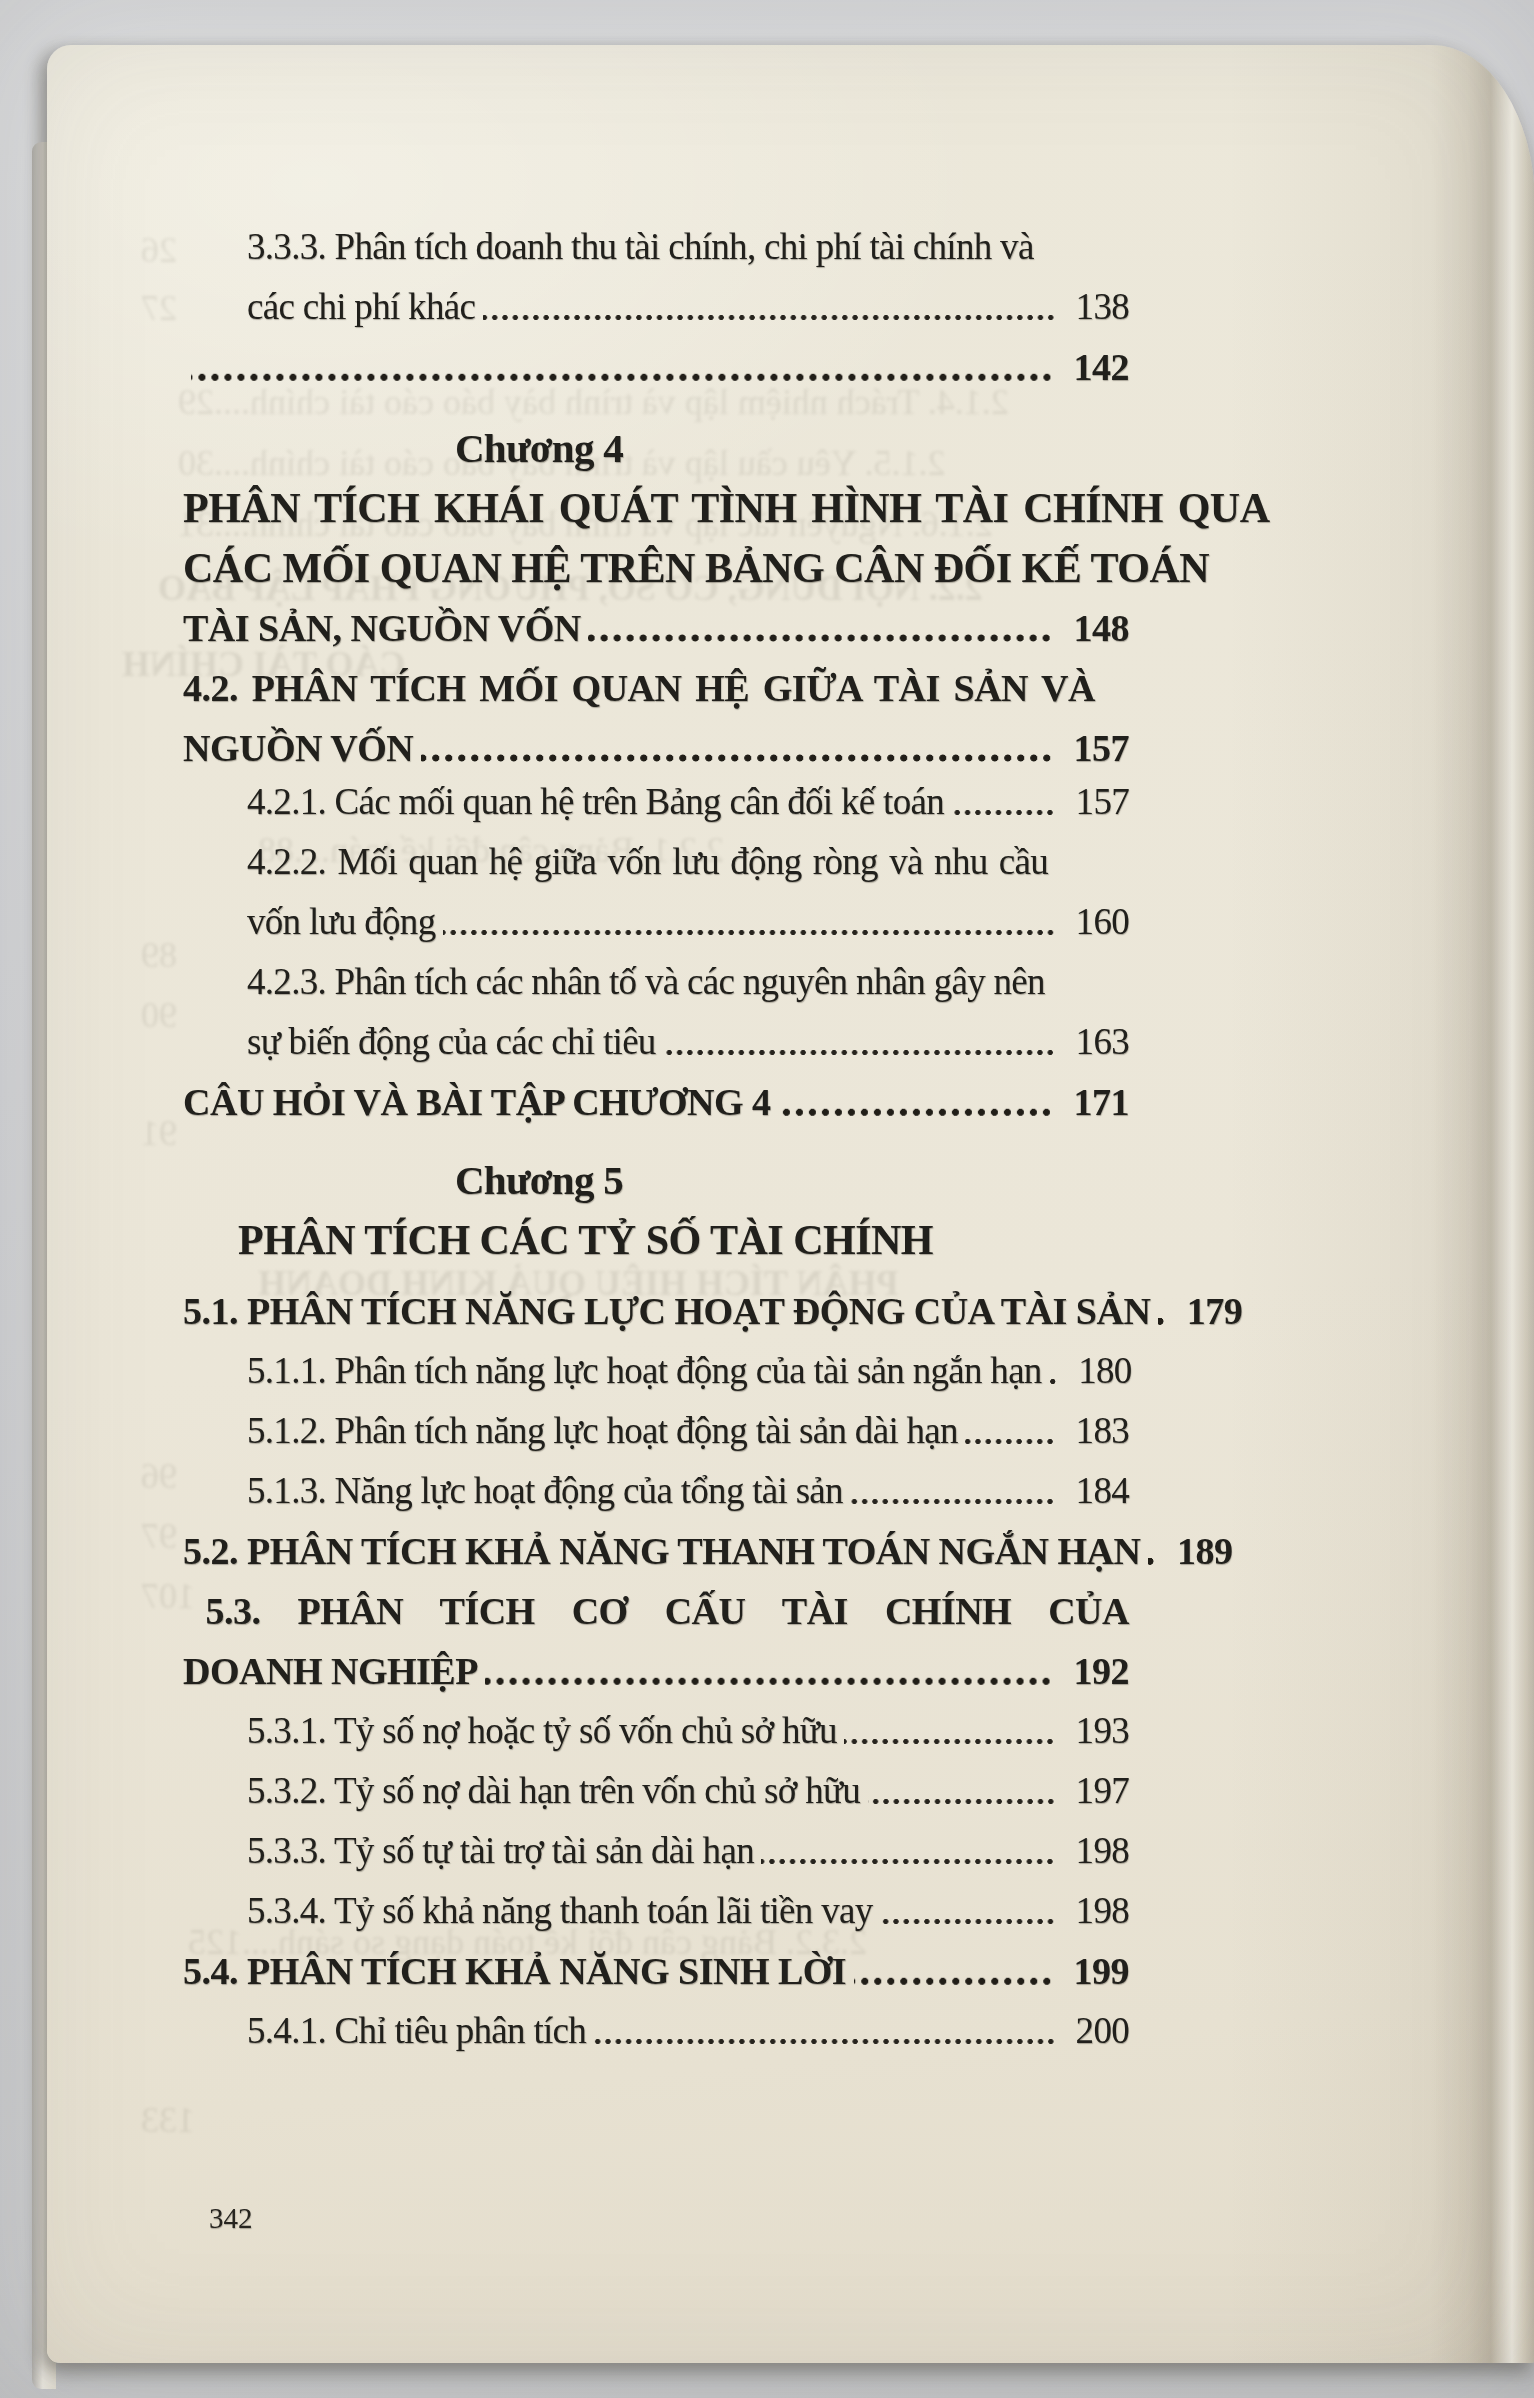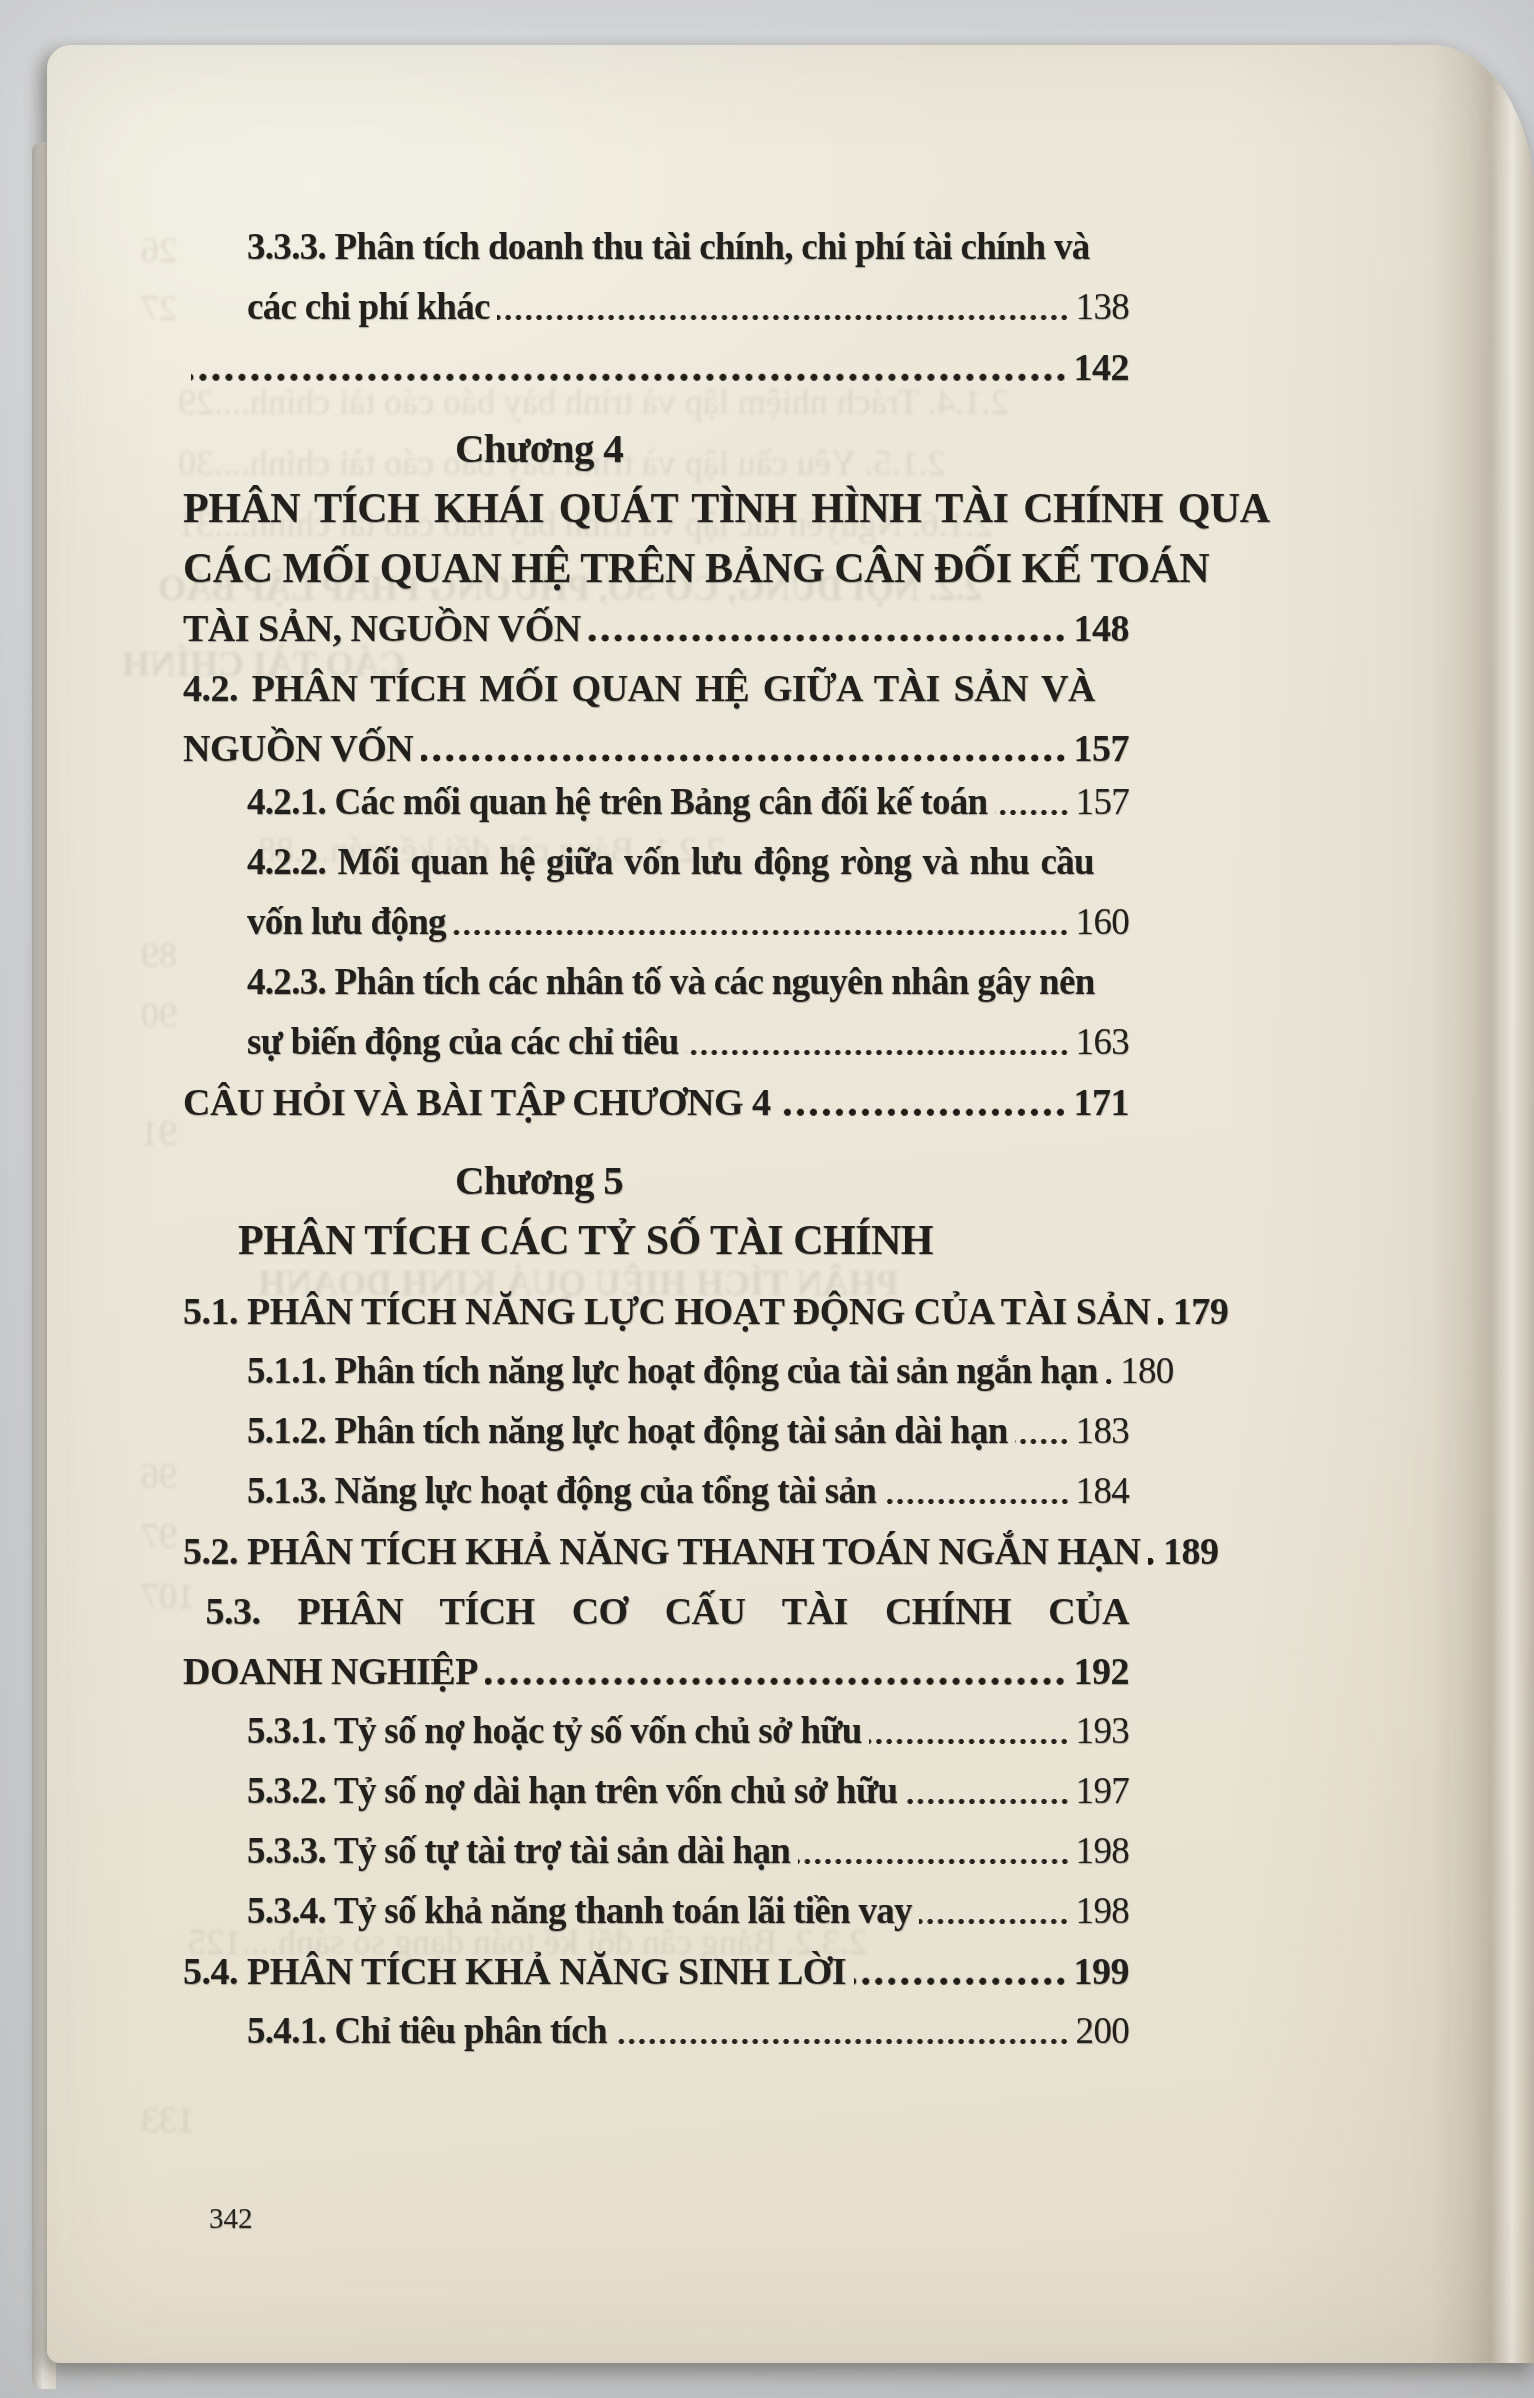--- a/index.html
+++ b/index.html
@@ -76,22 +76,22 @@
   .toc{
     position:absolute;left:136px;top:172px;width:946px;
     color:#21201c;
     text-shadow:0.6px 0.8px 1px rgba(60,55,45,0.38);
   }
   .ln{
     display:flex;align-items:baseline;
     font-size:37px;line-height:60px;letter-spacing:-0.7px;
     white-space:nowrap;
   }
-  .ln .txt{flex:0 0 auto;font-weight:bold;}
-  .ln .pg{flex:0 0 auto;margin-left:0;}
+  .ln .txt{flex:0 0 auto;}
+  .ln .pg{flex:0 0 auto;margin-left:14px;}
   .ln .leader{
     flex:1 1 auto;min-width:9.4px;height:19px;align-self:flex-end;
     margin:0 5.6px 10.3px 7.5px;
     background-image:radial-gradient(circle at 4.7px 50%,#26231d 2.3px,rgba(0,0,0,0) 2.9px);
     background-size:10.3px 100%;background-repeat:repeat-x;background-position:right center;
   }
   .ln .leader.lb{
     height:20.6px;margin-bottom:9.4px;
     background-image:radial-gradient(circle at 5.6px 50%,#211e18 3.2px,rgba(0,0,0,0) 3.8px);
     background-size:13px 100%;

